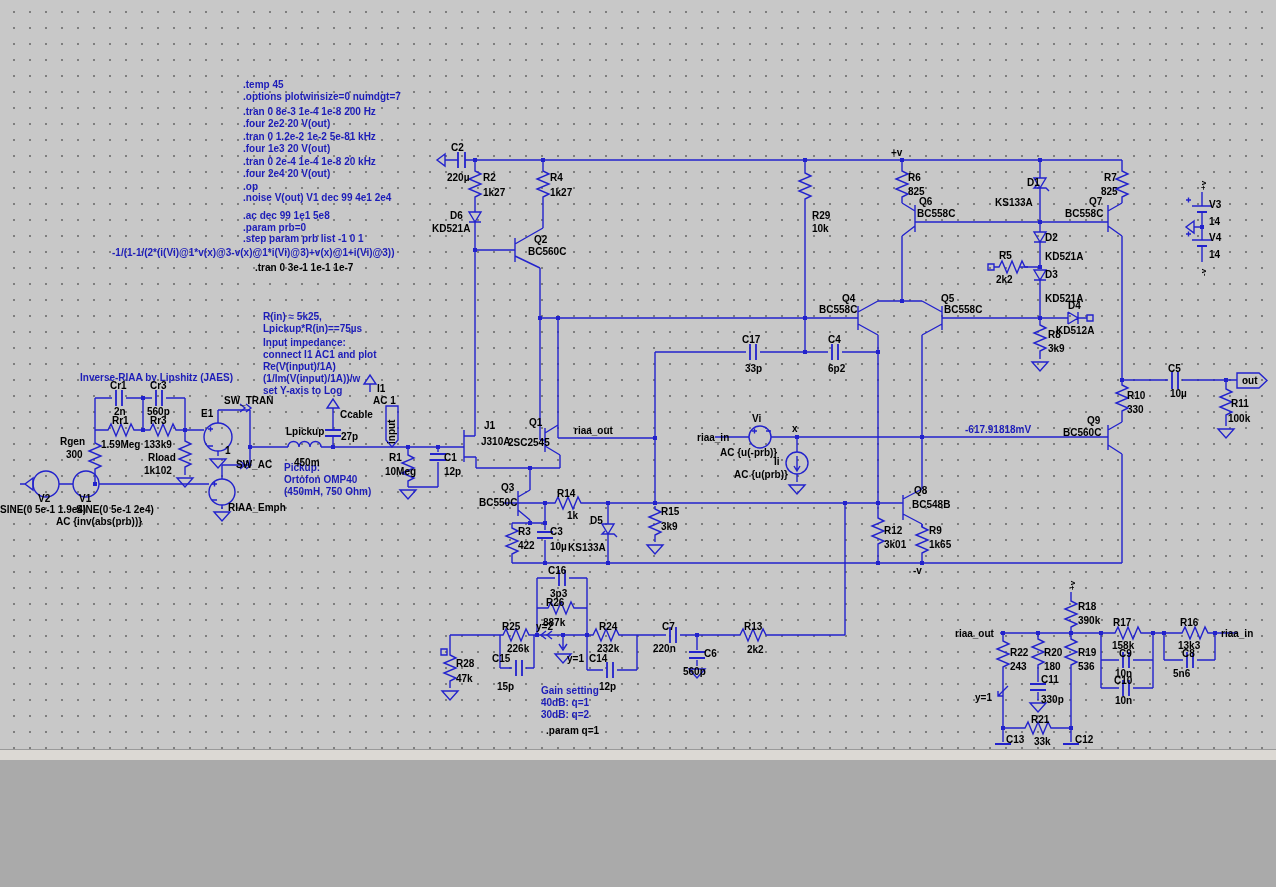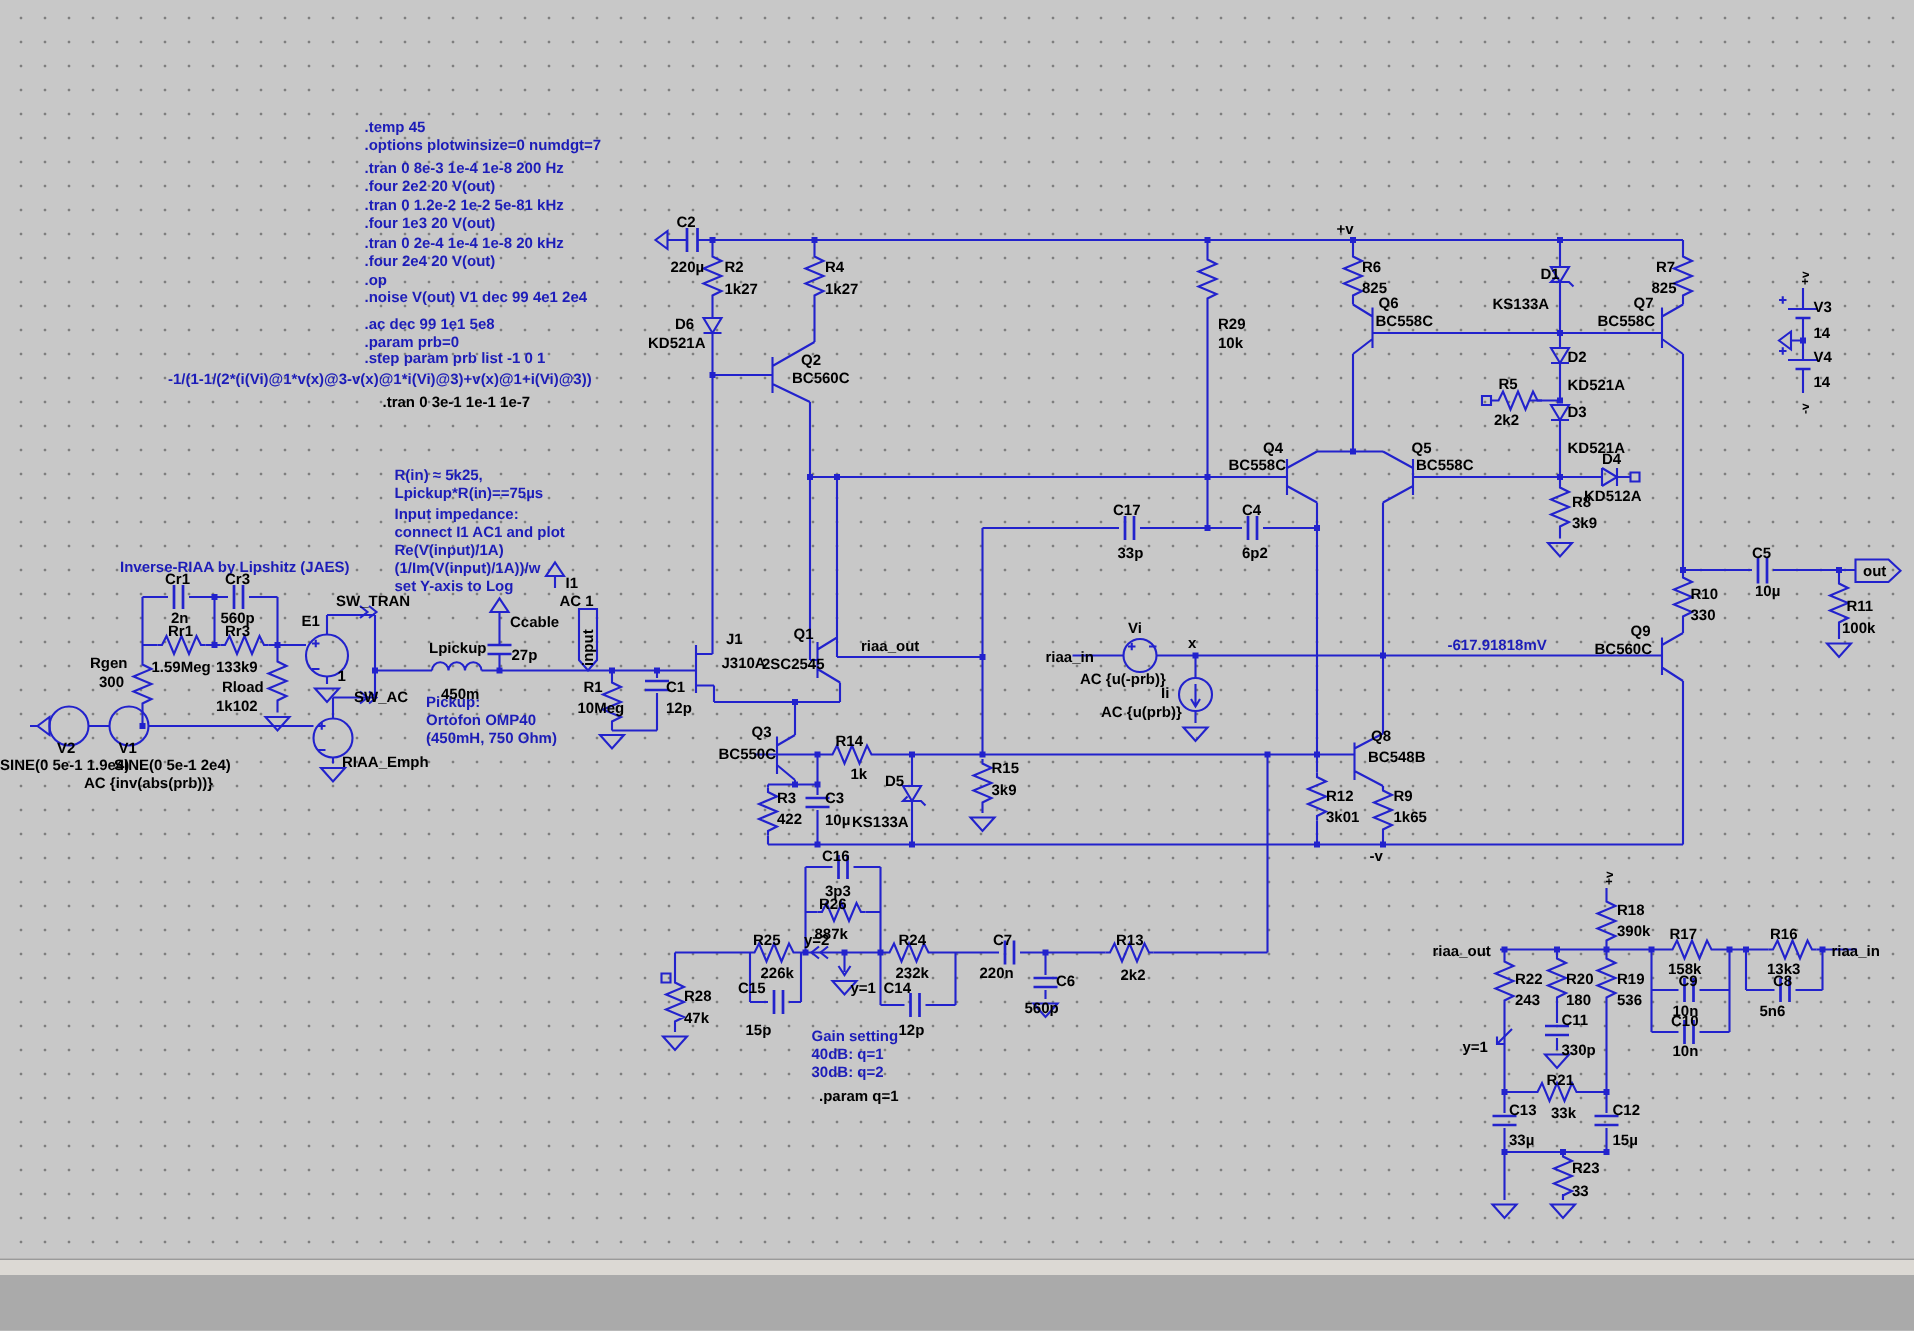--- a/index.html
+++ b/index.html
@@ -1,16 +1,16 @@
 <!DOCTYPE html>
 <html><head>
 <meta charset="utf-8">
 <style>
   html,body{margin:0;padding:0;background:#aaa;}
-  #screen{position:relative;width:1276px;height:850px;overflow:hidden;
+  #screen{position:relative;width:1276px;height:760px;overflow:hidden;
     background-color:#c8c8c8;
     background-image:radial-gradient(circle,#7e7e7e 0.9px,transparent 1.1px);
     background-size:16px 16px;background-position:6px 4px;
     font-family:"Liberation Sans",sans-serif;}
   svg{position:absolute;left:0;top:0;}
   .w{stroke:#2222cc;stroke-width:1.4;fill:none;}
   .wp{stroke:#2222cc;stroke-width:1.8;fill:none;}
   .j{fill:#2222cc;stroke:none;}
   text{font:bold 10px "Liberation Sans",sans-serif;}
   .k{fill:#000000;}

